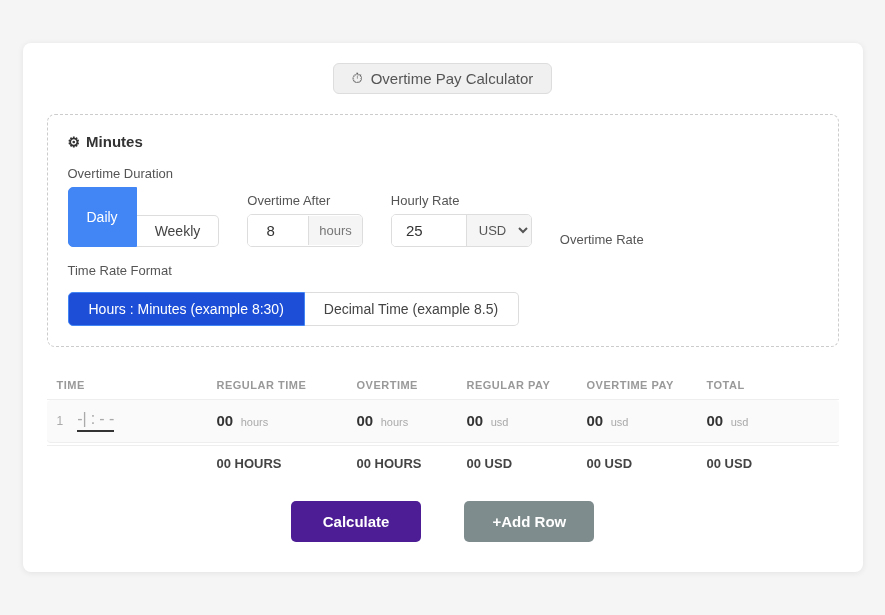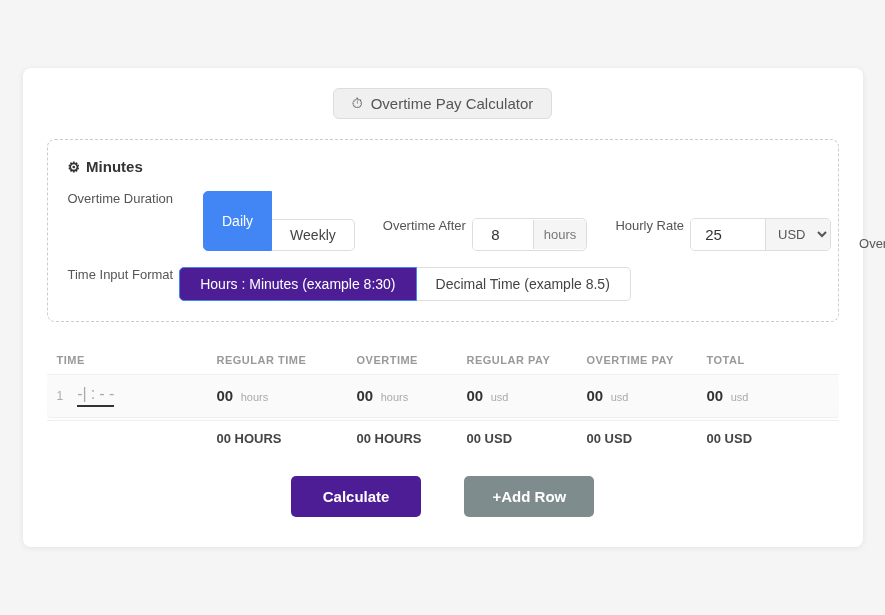--- a/index.html
+++ b/index.html
@@ -51,42 +51,42 @@
       margin-bottom: 16px;
     }
     .settings-row {
       display: flex;
       align-items: flex-end;
       gap: 28px;
       margin-bottom: 16px;
     }
     .settings-field {
       display: flex;
-      flex-direction: row;
+      flex-direction: column;
       gap: 6px;
     }
     .field-label {
       font-size: 13px;
       color: #555;
       white-space: nowrap;
     }
     .btn-group {
       display: flex;
       gap: 0;
     }
     .btn-toggle {
       padding: 7px 18px;
       border: 1.5px solid #ddd;
       background: #fff;
       color: #444;
       font-size: 14px;
       cursor: pointer;
       border-radius: 0;
     }
-    .btn-toggle:first-child { border-radius: 5px 0 0 5px; margin-left: 24px; }
+    .btn-toggle:first-child { border-radius: 5px 0 0 5px; }
     .btn-toggle:last-child { border-radius: 0 5px 5px 0; border-left: none; margin-top: 28px; }
     .btn-toggle.active {
       background: #4285f4;
       color: #fff;
       border-color: #4285f4;
     }
     .input-with-suffix {
       display: flex;
       align-items: center;
       border: 1.5px solid #ddd;
@@ -149,21 +149,21 @@
     .format-btn {
       padding: 8px 20px;
       border: 1.5px solid #ddd;
       background: #fff;
       color: #444;
       font-size: 14px;
       cursor: pointer;
     }
     .format-btn:first-of-type {
       border-radius: 5px 0 0 5px;
-      background: #4c1d95;
+      background: #1d4ed8;
       color: #fff;
       border-color: #4285f4;
     }
     .format-btn:last-of-type {
       border-radius: 0 5px 5px 0;
       border-left: none;
       padding-left: 19px;
     }
     .table-section {
       margin-bottom: 20px;
@@ -312,21 +312,21 @@
           </select>
         </div>
       </div>
 
       <div class="settings-field">
         <span class="field-label">Overtime Rate</span>
       </div>
     </div>
 
     <div class="settings-field">
-      <span class="field-label format-label">Time Input Format</span>
+      <span class="field-label format-label">Time Rate Format</span>
       <div class="time-format-row">
         <button class="format-btn">Hours : Minutes (example 8:30)</button>
         <button class="format-btn">Decimal Time (example 8.5)</button>
       </div>
     </div>
   </div>
 
   <div class="table-section">
     <div class="table-header">
       <span class="table-col-header">TIME</span>

